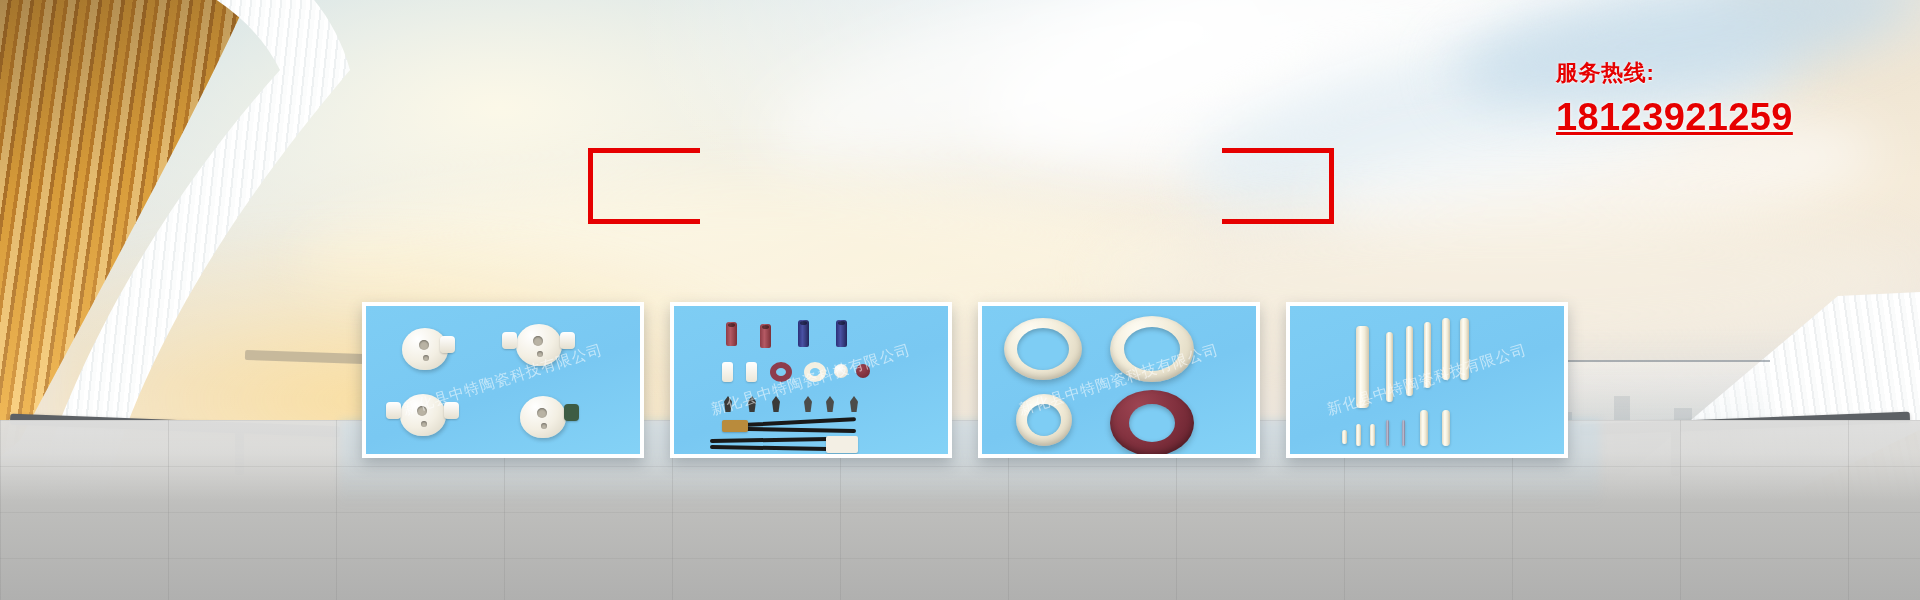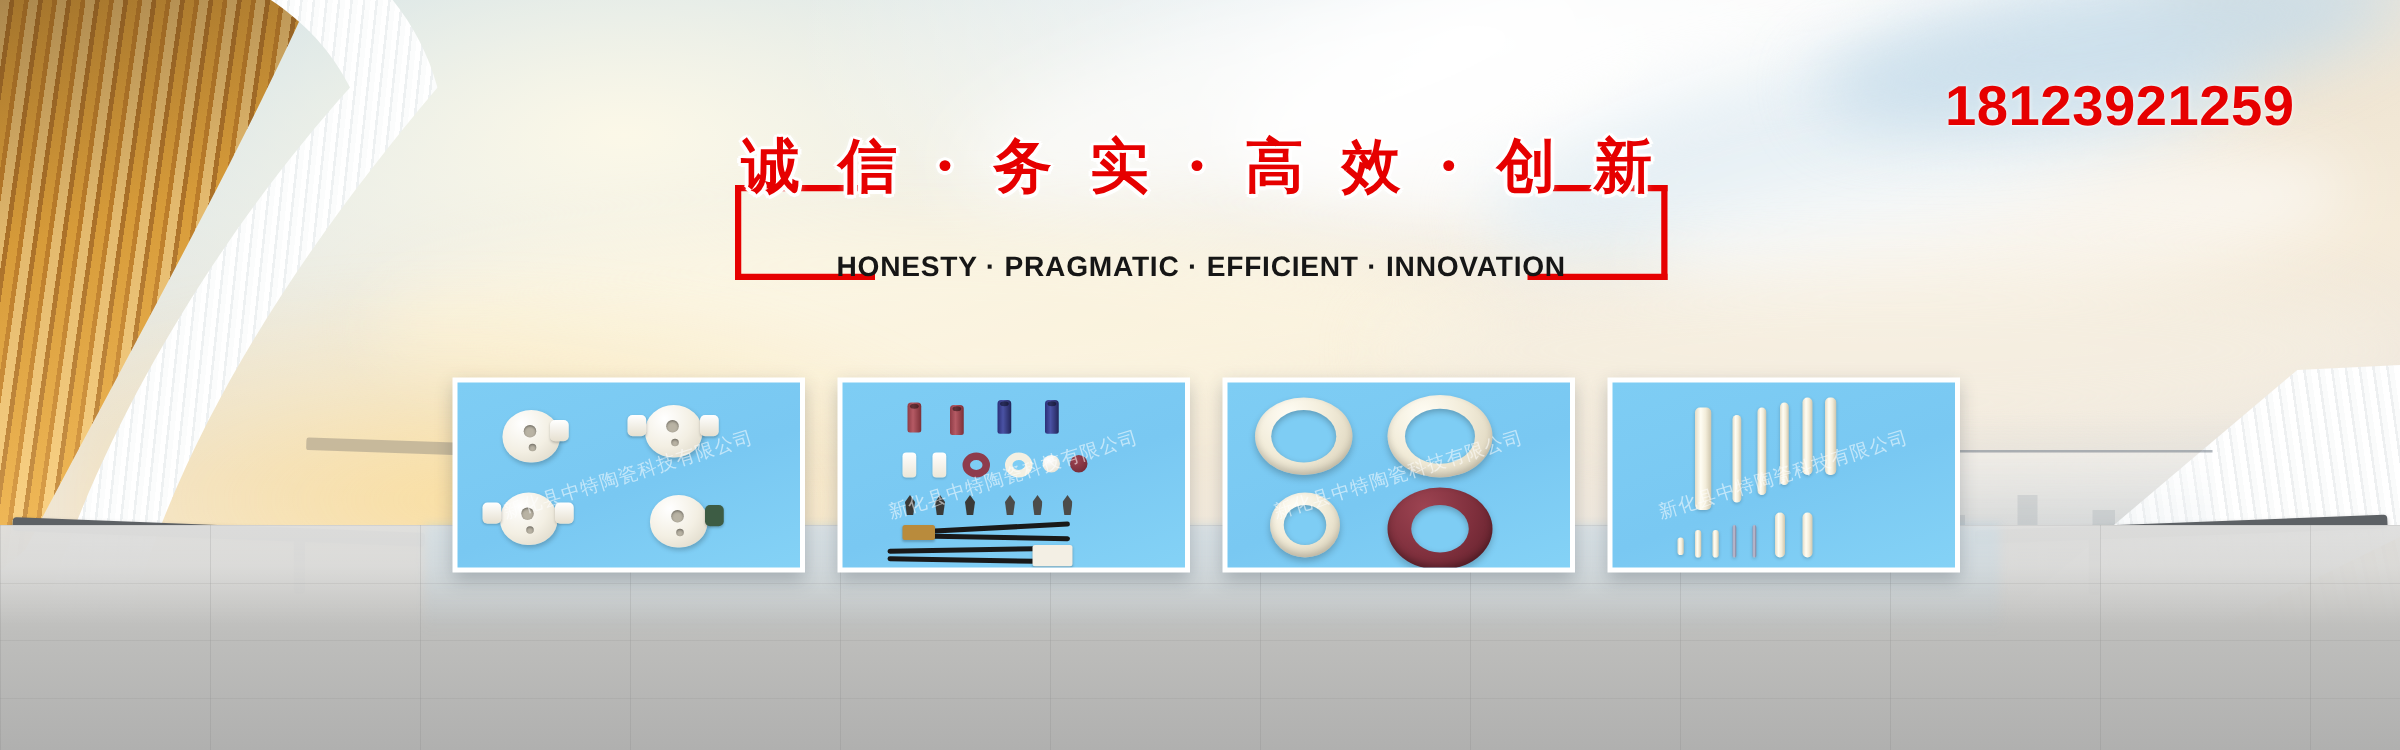--- a/index.html
+++ b/index.html
@@ -198,21 +198,21 @@
     color:#161616;
     white-space:nowrap;
   }
 
   
   .contact { position:absolute; left:1556px; top:62px; width:320px; }
   .contact div { color:#e60000; font-weight:bold; white-space:nowrap;
                  text-shadow:0 0 4px rgba(255,255,255,.75), 0 1px 1px rgba(255,255,255,.6); }
   .ct-tag   { font-size:23px; letter-spacing:1.2px; line-height:1; margin-bottom:28px; }
   .ct-label { font-size:22px; letter-spacing:.6px; line-height:1; margin-bottom:14px; }
-  .ct-phone { font-size:45px; letter-spacing:.4px; line-height:1; }
+  .ct-phone { font-size:38px; letter-spacing:.4px; line-height:1;text-decoration:underline; }
 
   
   .panels { position:absolute; left:362px; top:302px; width:1220px; height:156px; }
   .panel {
     position:absolute; top:0; width:282px; height:156px;
     background:#ffffff;
     padding:4px;
     box-shadow:0 6px 14px rgba(40,50,60,.26);
   }
   .p1 { left:0; }
@@ -334,25 +334,24 @@
   </div>
 
   <div class="slogan">
     <div class="bracket br-top    bk-l-top"></div>
     <div class="bracket br-bottom bk-l-bot"></div>
     <div class="bracket br-side   bk-l-side"></div>
     <div class="bracket br-top    bk-r-top"></div>
     <div class="bracket br-bottom bk-r-bot"></div>
     <div class="bracket br-side   bk-r-side"></div>
 
-    <div class="slogan-cn">诚 信 · 务 实 · 高 效 · 创 新</div>
-    <div class="slogan-en">HONESTY · PRAGMATIC · EFFICIENT · INNOVATION</div>
   </div>
 
   <div class="contact">
+    <div class="ct-label">服务热线:</div>
     <div class="ct-phone">18123921259</div>
   </div>
 
   <div class="panels">
 
     <div class="panel p1">
       <div class="pinner">
         <div class="sock" style="left:36px;top:22px"></div>
         <div class="tab" style="left:74px;top:30px"></div>
 

